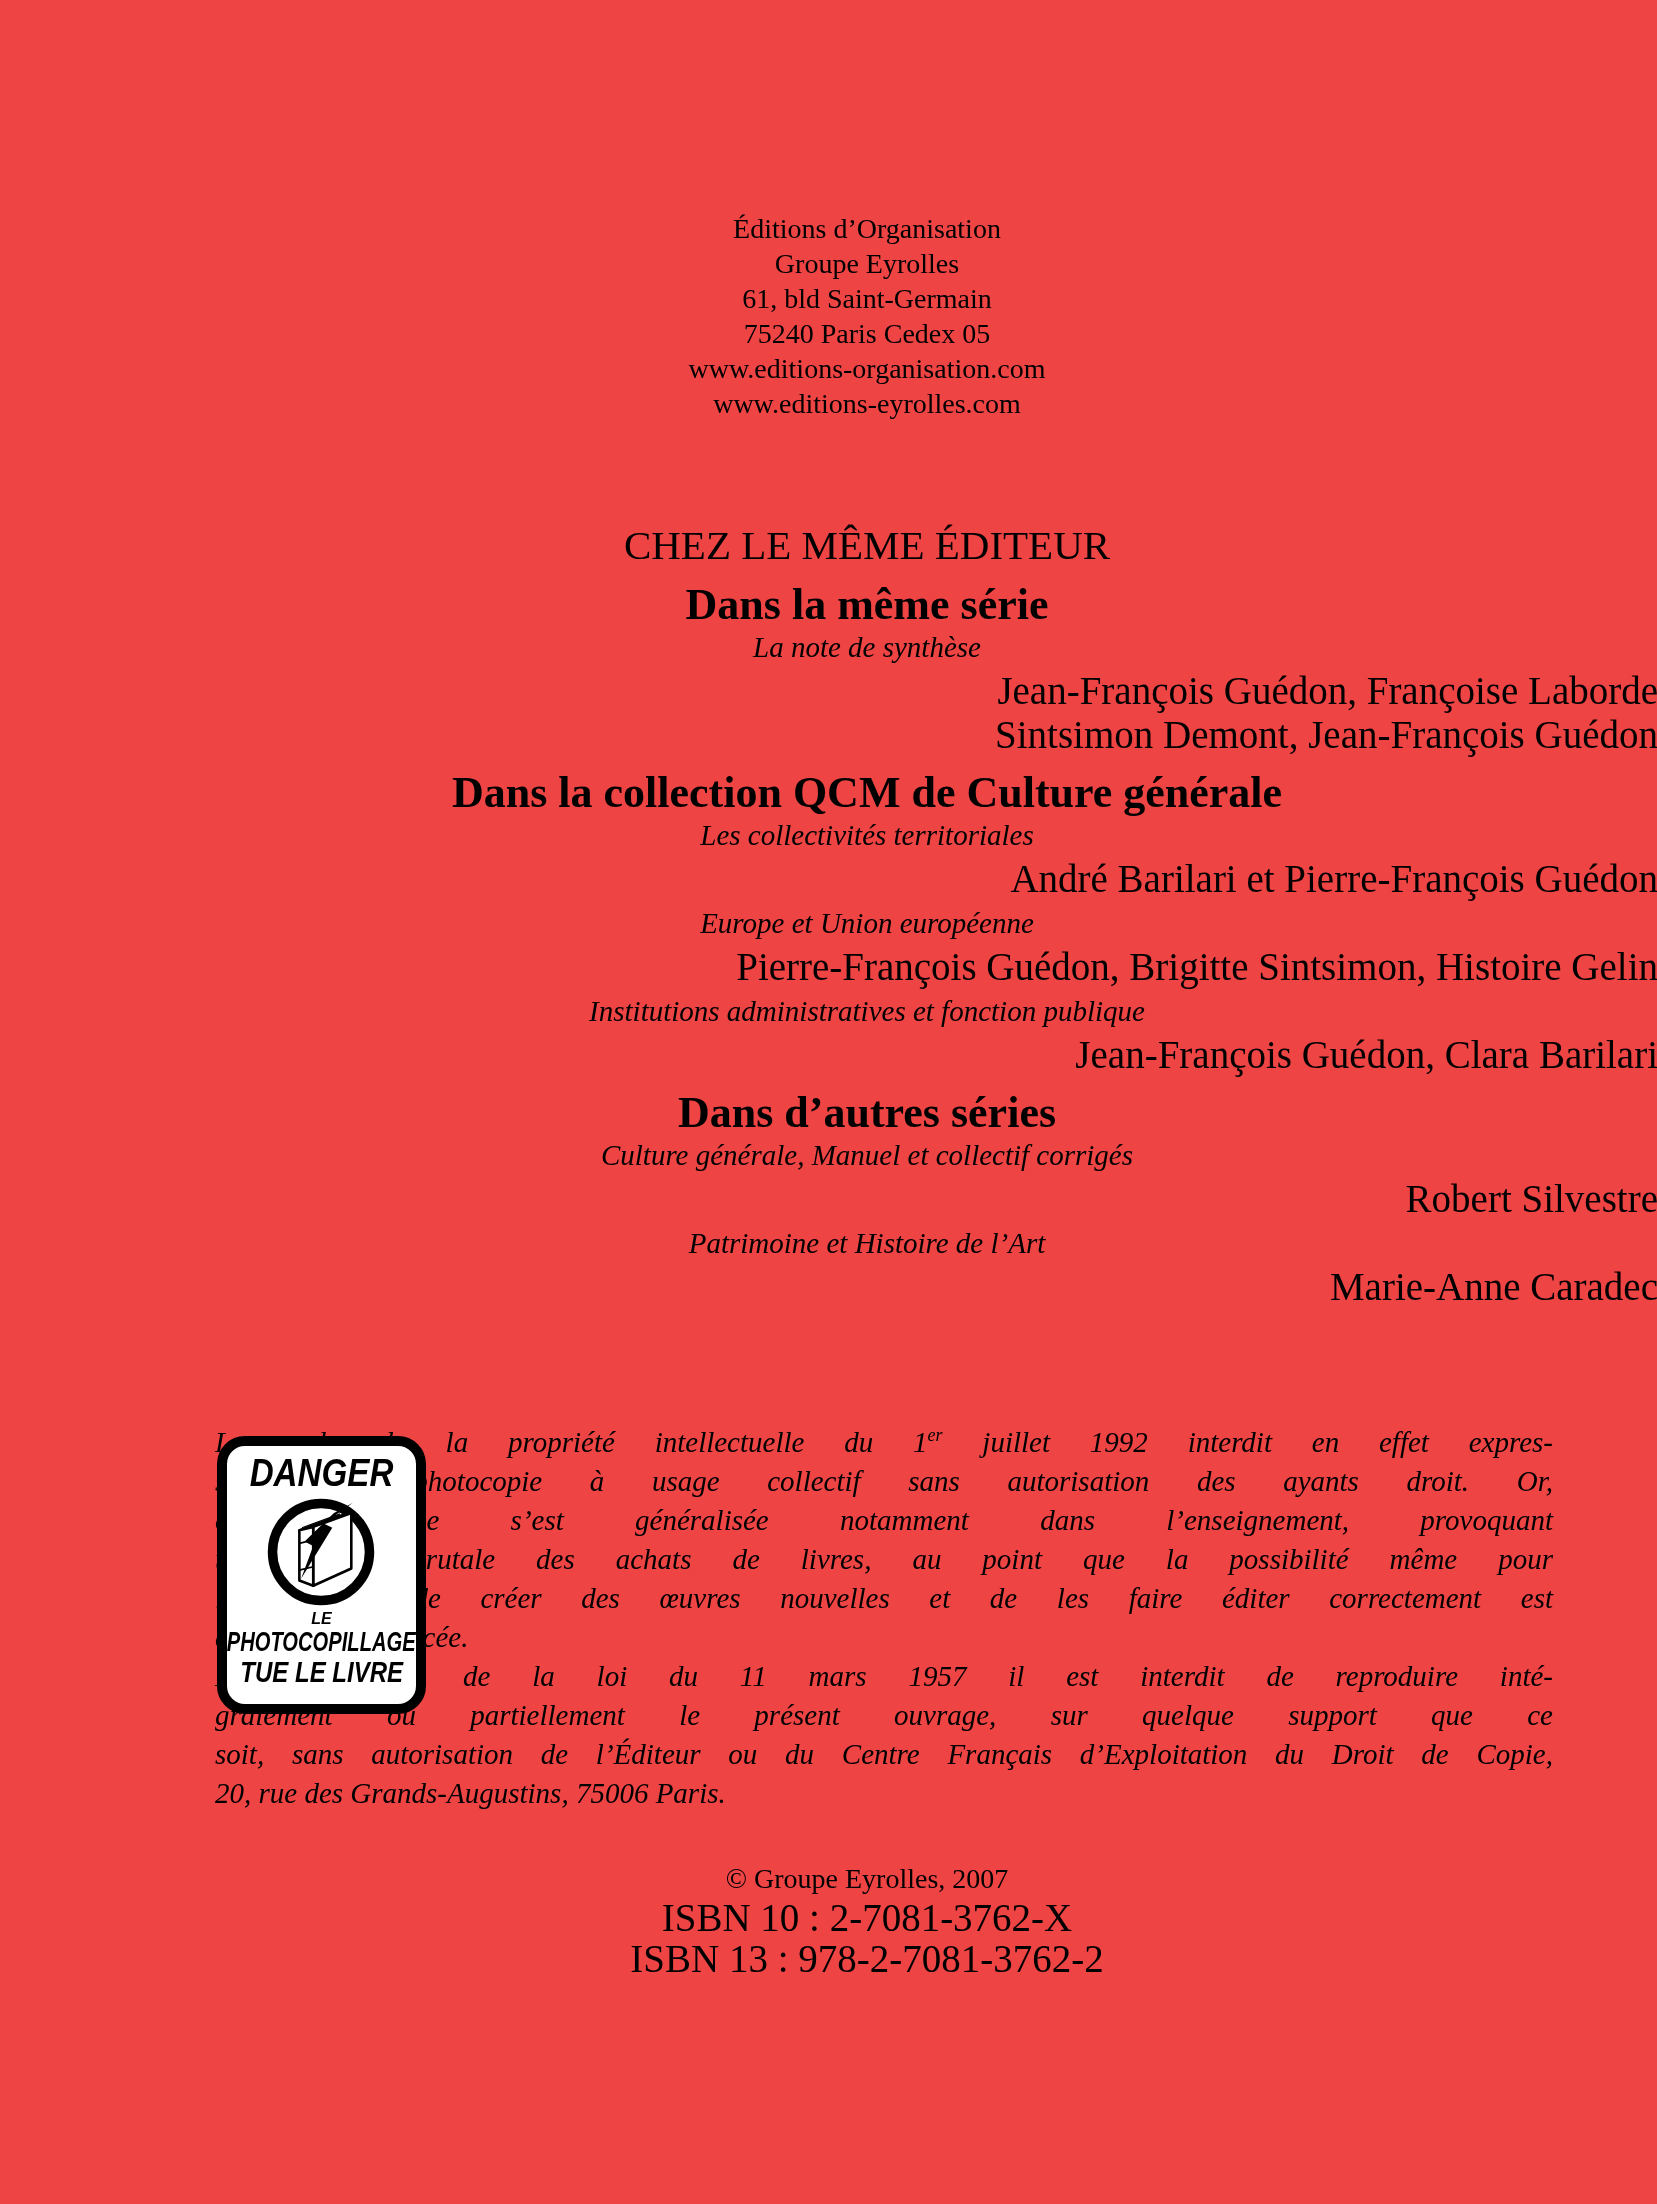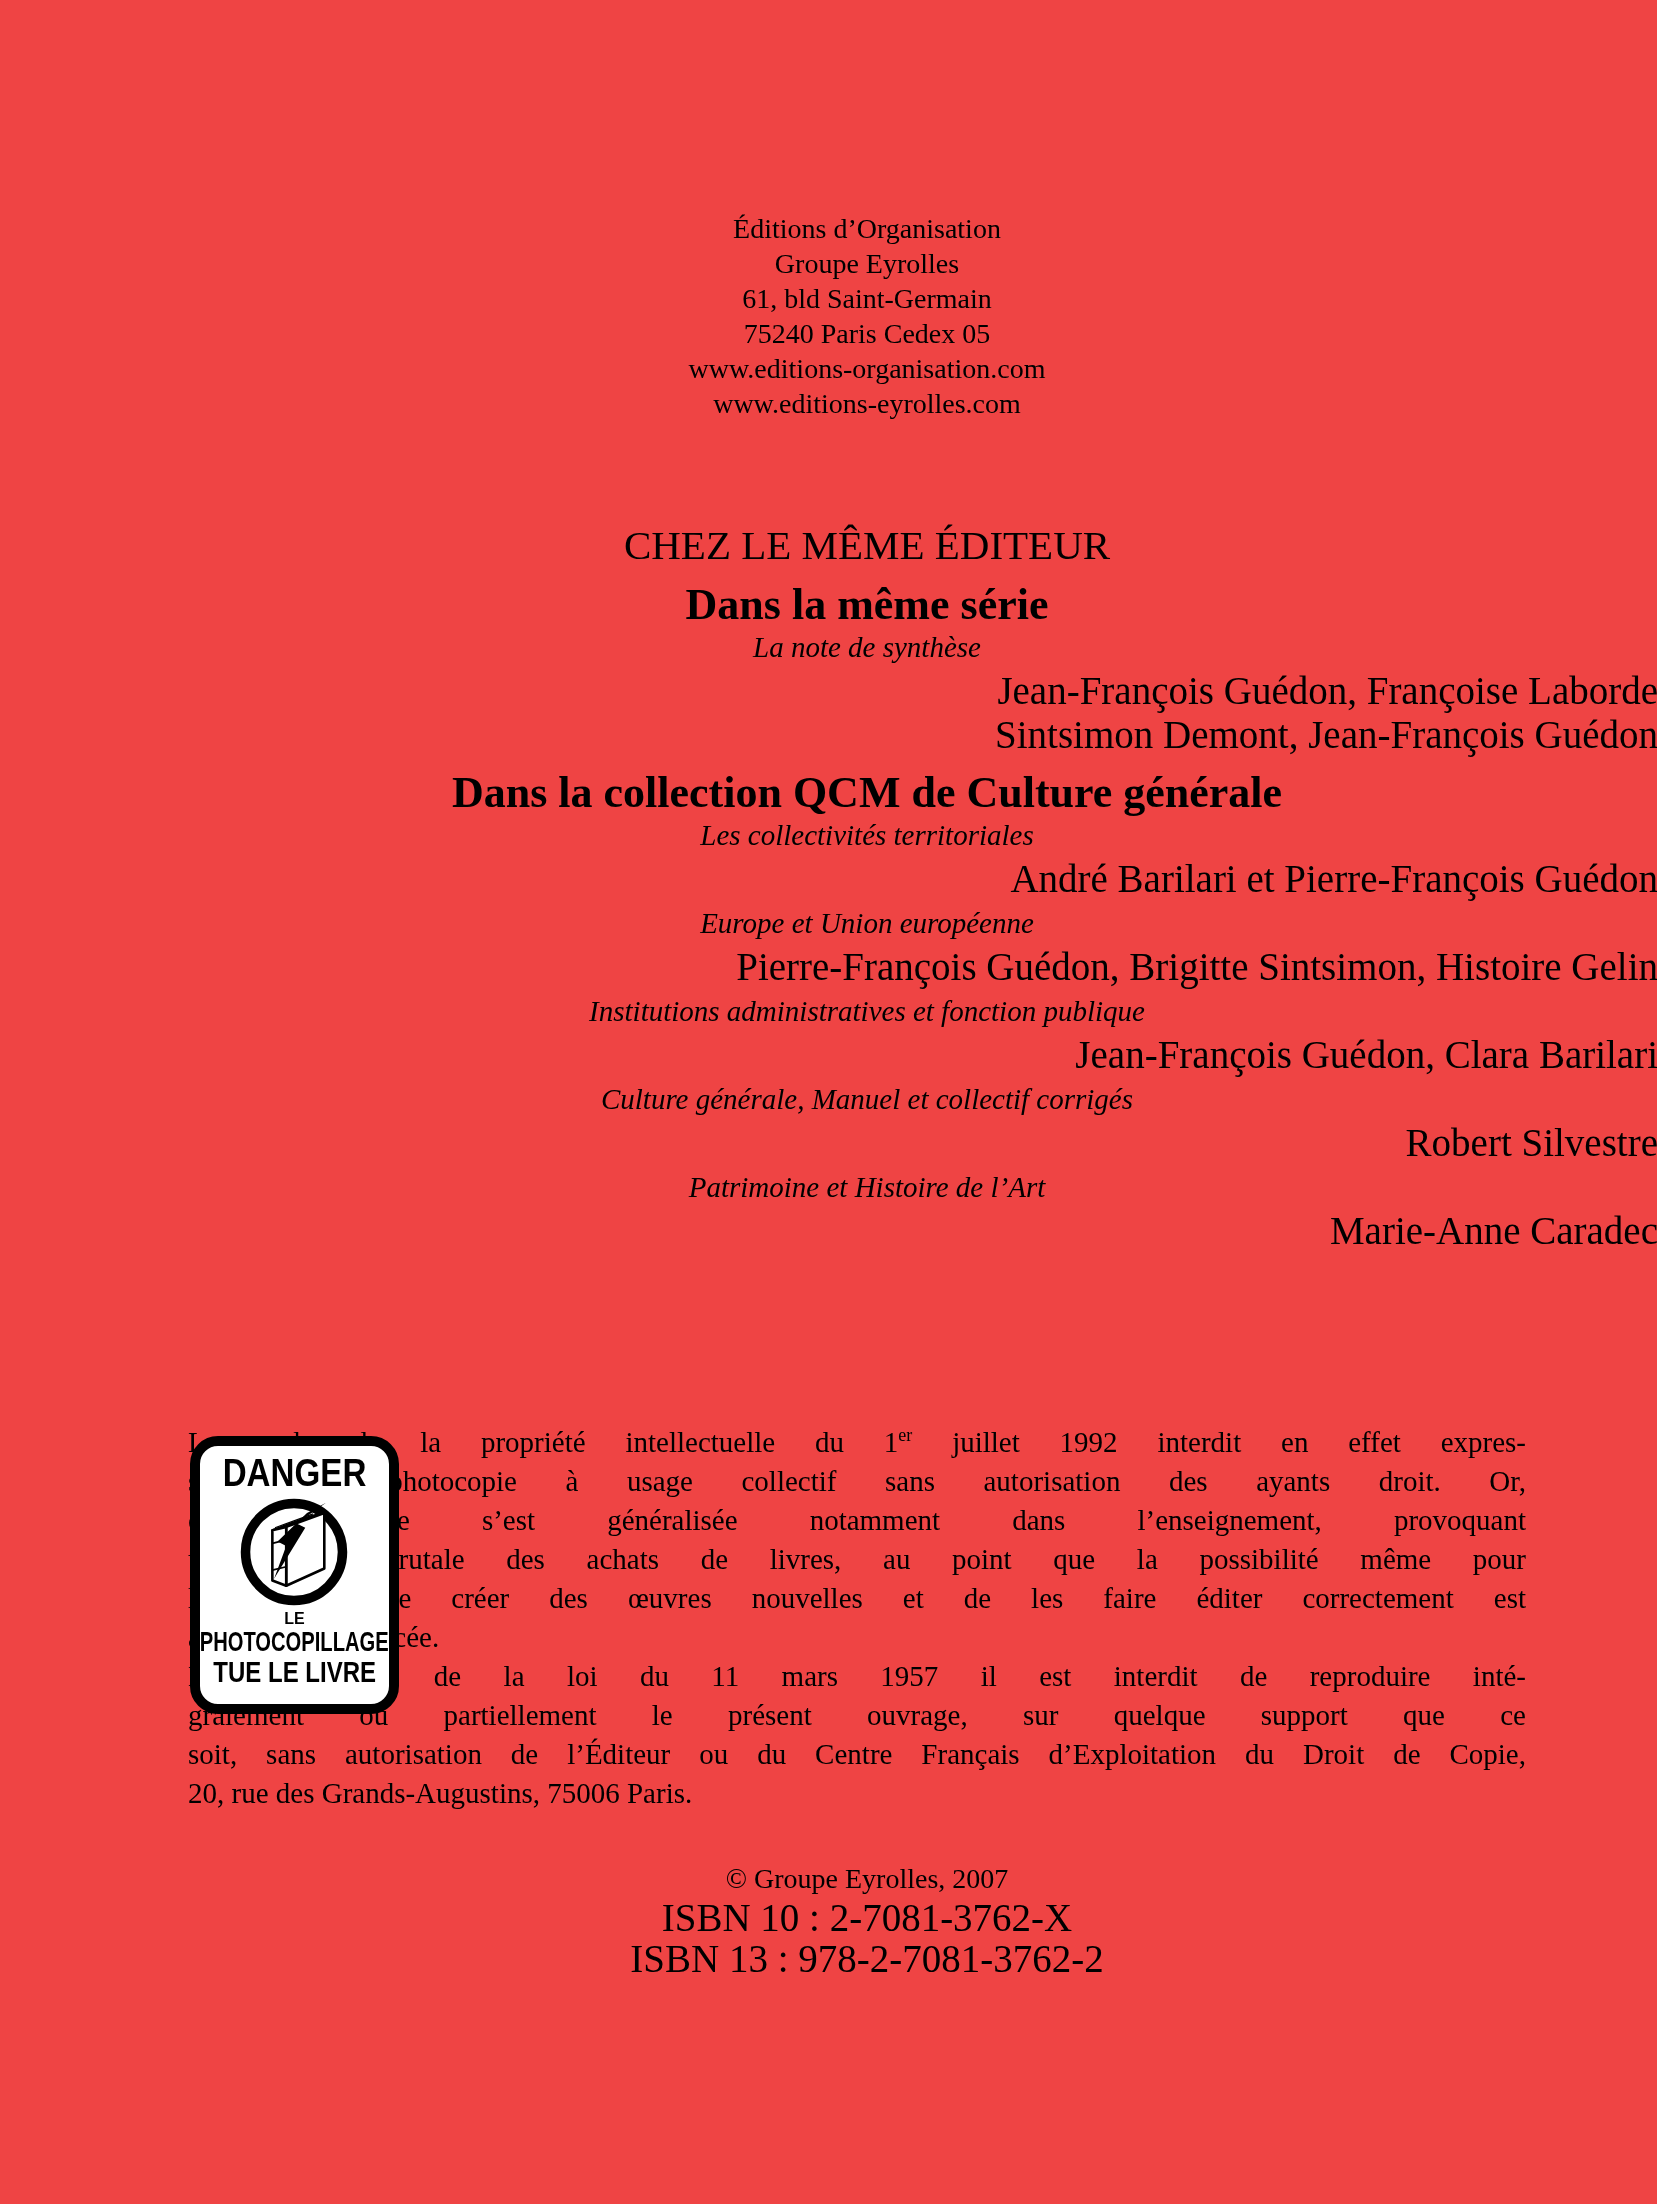--- a/index.html
+++ b/index.html
@@ -14,22 +14,22 @@
 
   .addr { top:211px; font-size:28px; line-height:35px; }
 
   .catalog { top:522px; }
   .catalog-title { font-size:41px; line-height:47px; font-weight:normal; margin:0; }
   .series-heading { font-size:44px; line-height:41px; font-weight:bold; margin:15px 0 0 0; }
   .entry-title   { font-size:29px; line-height:44px; font-style:italic; }
   .entry-authors { font-size:39px; line-height:44px;text-align:right; }
 
   .notice {
-    position:absolute; top:1423px; left:188px; width:1338px;
-    font-size:29px; line-height:39px;
+    position:absolute; top:1423px; left:215px; width:1338px;
+    font-size:29px; line-height:39px;font-style:italic;
   }
   .notice p { margin:0; }
   .ind { margin-left:247px; }
   .j { text-align:justify; text-align-last:justify; }
   .notice sup { font-size:0.62em; vertical-align:super; line-height:0; }
 
   .stamp {
     position:absolute; left:1.9px; top:13px; width:209px; height:278px;
     box-sizing:border-box; border:10.3px solid #000; border-radius:28px;
     background:#fff; display:flex; flex-direction:column; align-items:center;
@@ -68,20 +68,21 @@
     <div class="entry-authors">Sintsimon Demont, Jean-François Guédon</div>
 
     <h2 class="series-heading">Dans la collection QCM de Culture générale</h2>
     <div class="entry-title">Les collectivités territoriales</div>
     <div class="entry-authors">André Barilari et Pierre-François Guédon</div>
     <div class="entry-title">Europe et Union européenne</div>
     <div class="entry-authors">Pierre-François Guédon, Brigitte Sintsimon, Histoire Gelin</div>
     <div class="entry-title">Institutions administratives et fonction publique</div>
     <div class="entry-authors">Jean-François Guédon, Clara Barilari</div>
 
+    <h2 class="series-heading">Dans d’autres séries</h2>
     <div class="entry-title">Culture générale, Manuel et collectif corrigés</div>
     <div class="entry-authors">Robert Silvestre</div>
     <div class="entry-title">Patrimoine et Histoire de l’Art</div>
     <div class="entry-authors">Marie-Anne Caradec</div>
   </section>
 
   <section class="notice">
 
     <div class="stamp">
       <div class="stamp-danger">DANGER</div>

